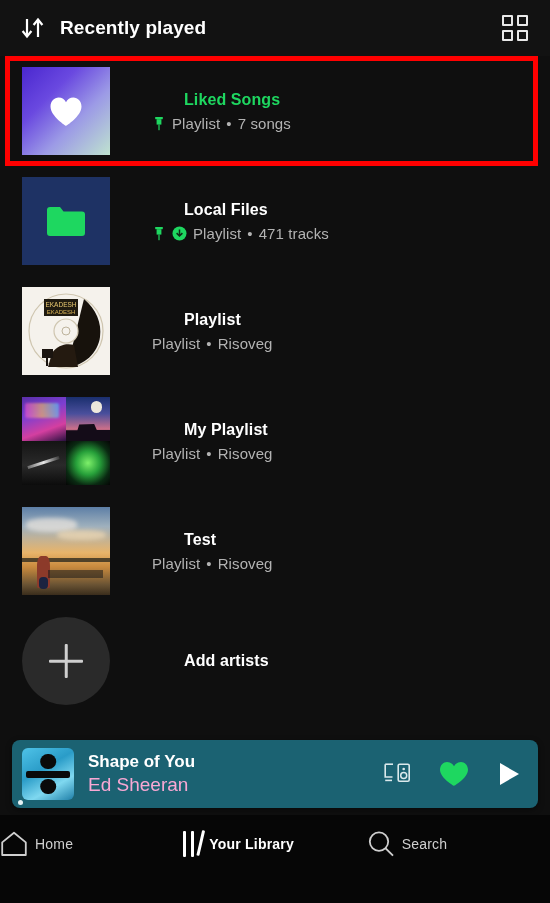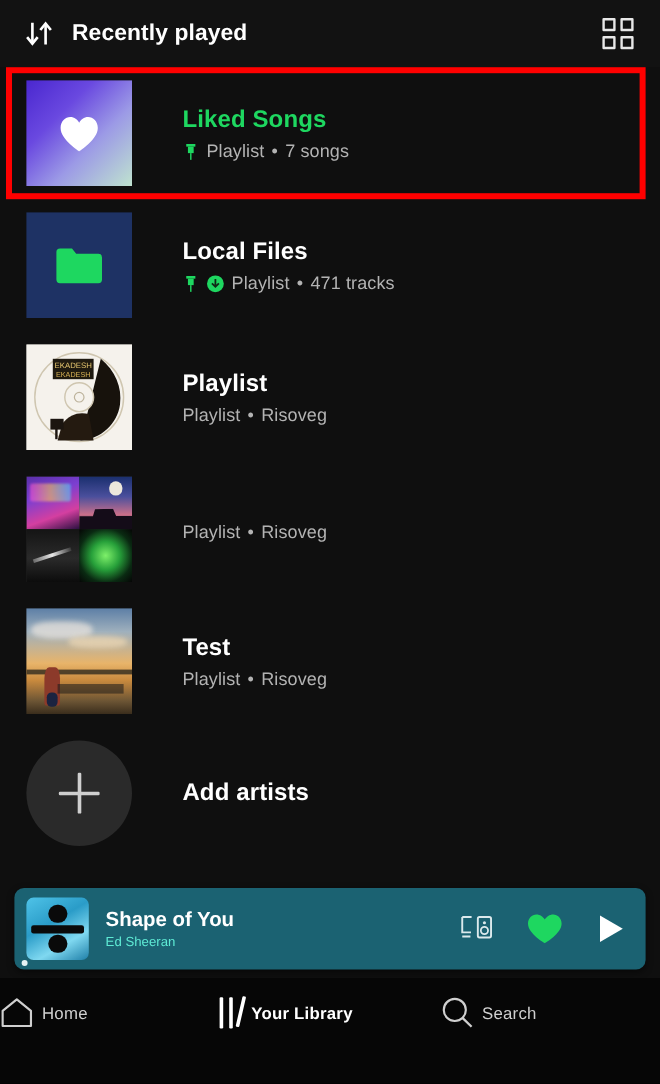--- a/index.html
+++ b/index.html
@@ -30,22 +30,22 @@
   .list { padding:0; }
   .row {
     display:flex; align-items:center; height:110px;
     padding:0 18px 0 22px; position:relative;
   }
   .art { width:88px; height:88px; flex:0 0 auto; position:relative;
          overflow:hidden; background:#222; }
   .art.circle { border-radius:50%; }
   .meta { margin-left:42px; min-width:0; }
   .row-title {
-    font-size:20px; font-weight:700; color:#fff; letter-spacing:.1px;
-    line-height:1.25; white-space:nowrap;
+    font-size:16px; font-weight:700; color:#fff; letter-spacing:.1px;
+    line-height:1.25; white-space:nowrap;margin-left:32px;
   }
   .row-title.green { color:#1ed760; }
   .row-sub {
     display:flex; align-items:center; gap:6px; margin-top:5px;
     font-size:15px; color:#b3b3b3; font-weight:400; white-space:nowrap;
   }
   .row-sub .txt { letter-spacing:.1px; }
 
   
   .pin-icon { width:14px; height:15px; flex:0 0 auto; }
@@ -123,21 +123,21 @@
   .nowbar {
     position:absolute; left:12px; right:12px; bottom:95px; height:68px;
     background:#1b6272; border-radius:8px;
     display:flex; align-items:center; padding:0 16px 0 10px;
     box-shadow:0 2px 6px rgba(0,0,0,.45);
     margin-top:47px;
   }
   .np-art { width:52px; height:52px; flex:0 0 auto; }
   .np-meta { margin-left:14px; flex:1 1 auto; min-width:0; }
   .np-title { color:#fff; font-size:17px; font-weight:700; white-space:nowrap; }
-  .np-artist { color:#5eead4; font-size:11px; margin-top:2px; white-space:nowrap; }
+  .np-artist { color:#f9a8d4; font-size:19px; margin-top:2px; white-space:nowrap; }
   .np-actions { display:flex; align-items:center; gap:27px; flex:0 0 auto; }
   .device-icon{width:28px;height:24px;}
   .np-heart{width:30px;height:26px;}
   .play-icon{width:26px;height:26px;}
   .np-progress{position:absolute;left:6px;bottom:3px;width:5px;height:5px;
     border-radius:50%;background:#e6f2f4;}
 
   
   .tabbar {
     position:absolute; left:0; right:0; bottom:0; height:88px;
@@ -257,20 +257,21 @@
     </div>
 
     <div class="row">
       <div class="art art-collage">
         <div class="cq cq1"></div>
         <div class="cq cq2"></div>
         <div class="cq cq3"></div>
         <div class="cq cq4"></div>
       </div>
       <div class="meta">
+        <div class="row-title">My Playlist</div>
         <div class="row-sub">
           <span class="txt">Playlist</span>
           <span class="txt">•</span>
           <span class="txt">Risoveg</span>
         </div>
       </div>
     </div>
 
     <div class="row">
       <div class="art art-sunset">

